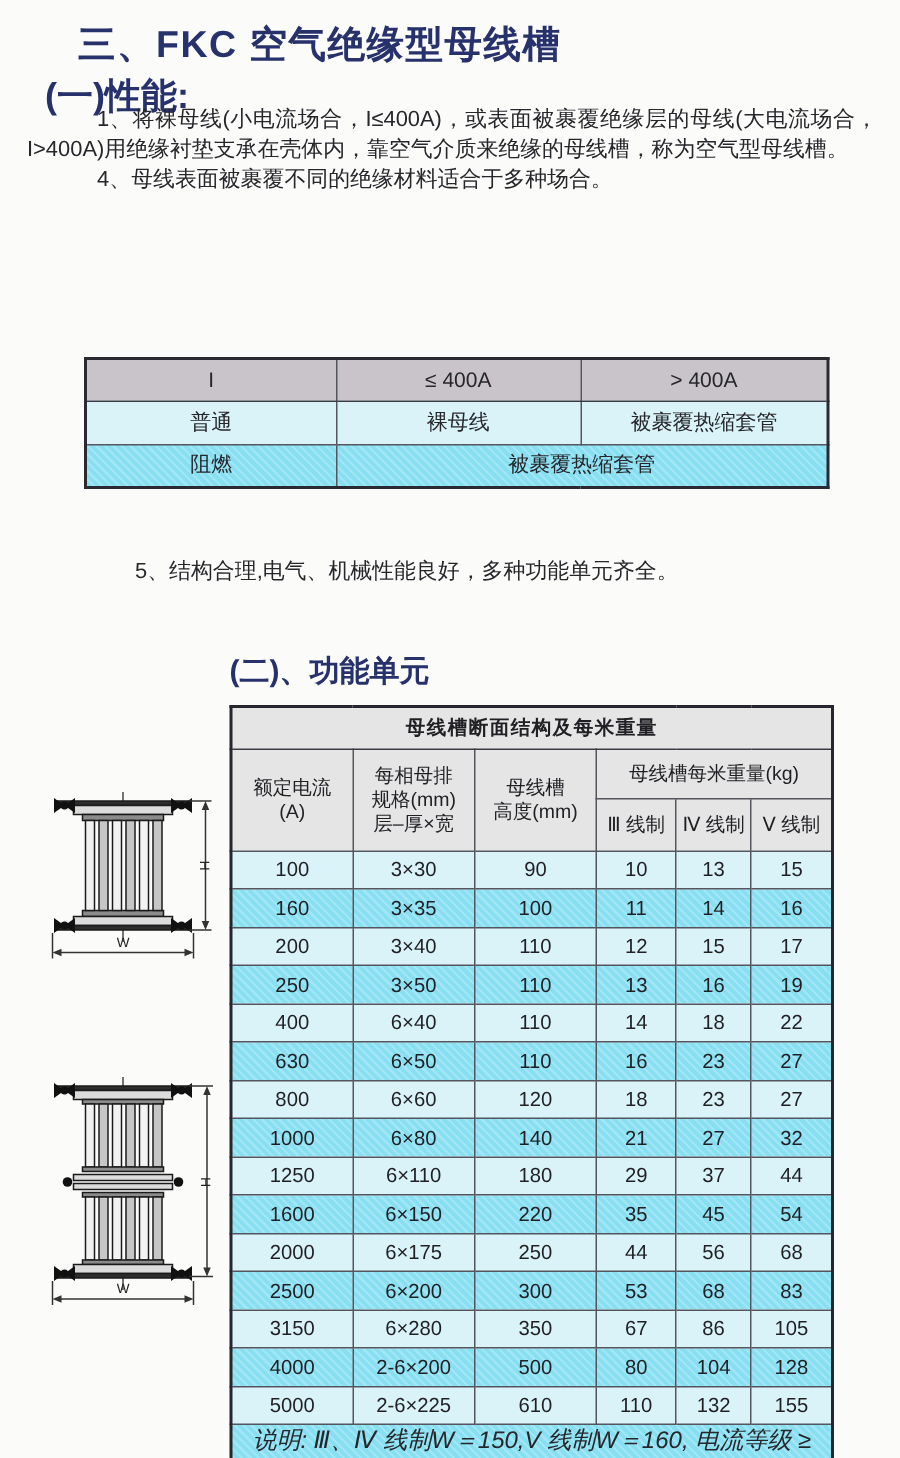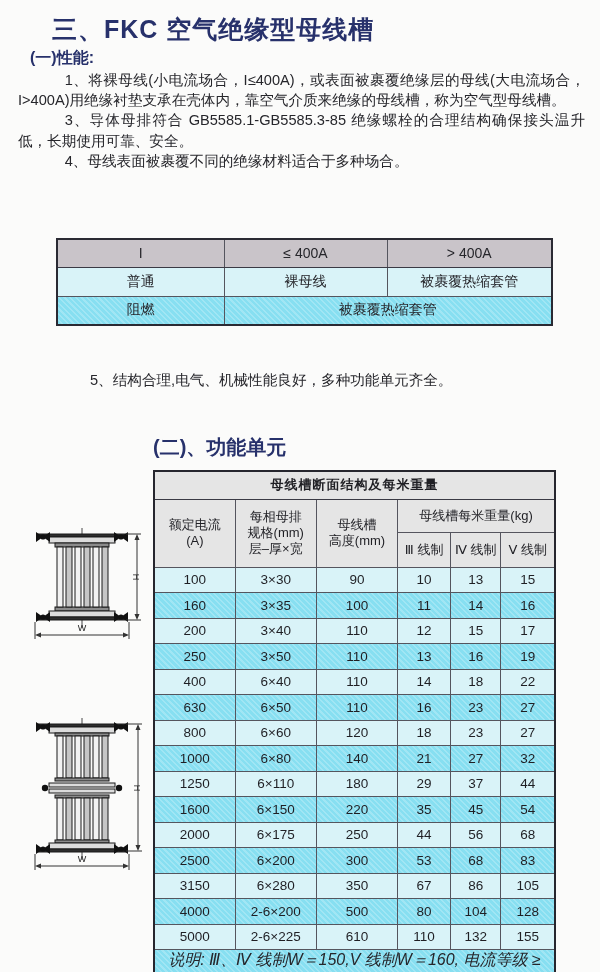--- a/index.html
+++ b/index.html
@@ -14,21 +14,21 @@
   }
   .abs { position:absolute; }
 
   
   .page-title {
     left:52px; top:13px;
     font-size:25px; font-weight:bold; color:#27316b; letter-spacing:1px;
   }
   .sec1-heading {
     left:30px; top:48px;
-    font-size:16px; font-weight:bold; color:#27316b;
+    font-size:24px; font-weight:bold; color:#27316b;
   }
   .sec2-heading {
     left:153px; top:434px;
     font-size:20px; font-weight:bold; color:#27316b;
   }
 
   
   .paras {
     left:18px; top:70px; width:567px;
     font-size:14.6px; line-height:20.2px; text-align:justify;
@@ -83,21 +83,20 @@
   svg text { font-family:"Liberation Sans","DejaVu Sans",sans-serif; }
 </style>
 </head>
 <body>
 
 <div class="abs page-title">三、FKC 空气绝缘型母线槽</div>
 <div class="abs sec1-heading">(一)性能:</div>
 
 <div class="abs paras">
   <p>1、将裸母线(小电流场合，I≤400A)，或表面被裹覆绝缘层的母线(大电流场合，I&gt;400A)用绝缘衬垫支承在壳体内，靠空气介质来绝缘的母线槽，称为空气型母线槽。</p>
-  <p>3、导体母排符合 GB5585.1-GB5585.3-85 绝缘螺栓的合理结构确保接头温升低，长期使用可靠、安全。</p>
   <p>4、母线表面被裹覆不同的绝缘材料适合于多种场合。</p>
 </div>
 
 <table class="abs t1">
   <colgroup>
       <col style="width:167px">
       <col style="width:163px">
       <col style="width:165px">
     </colgroup>
   <tbody>

